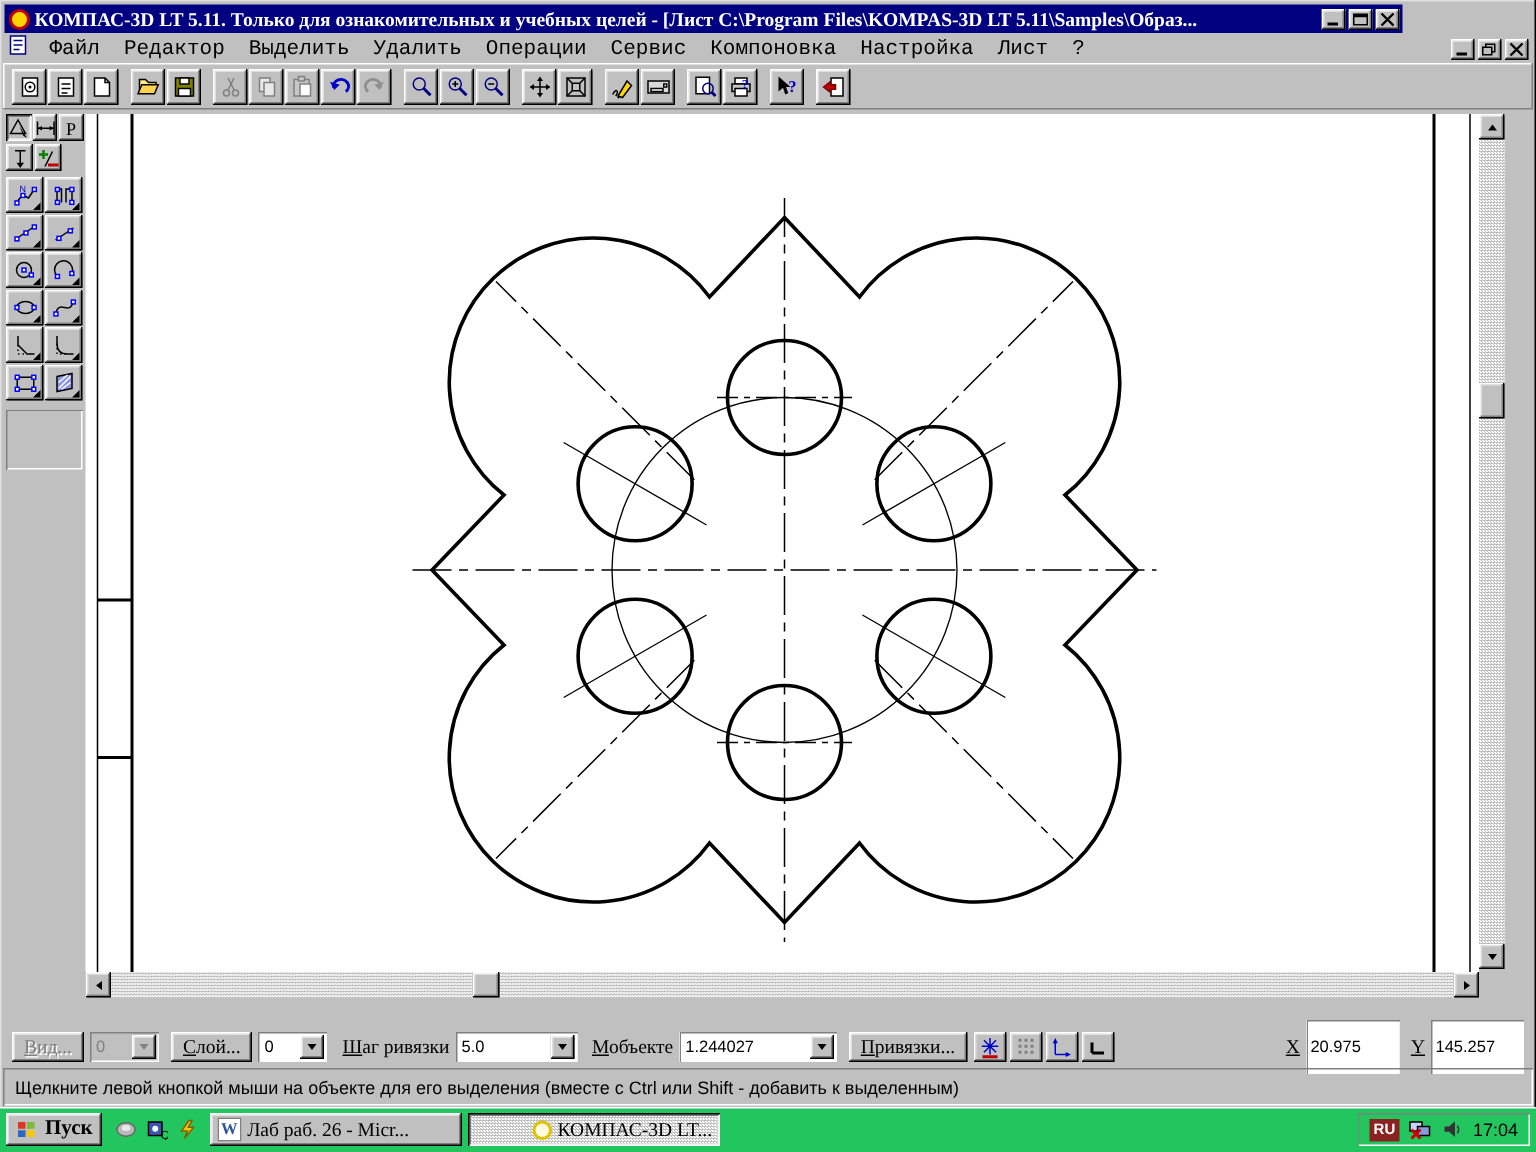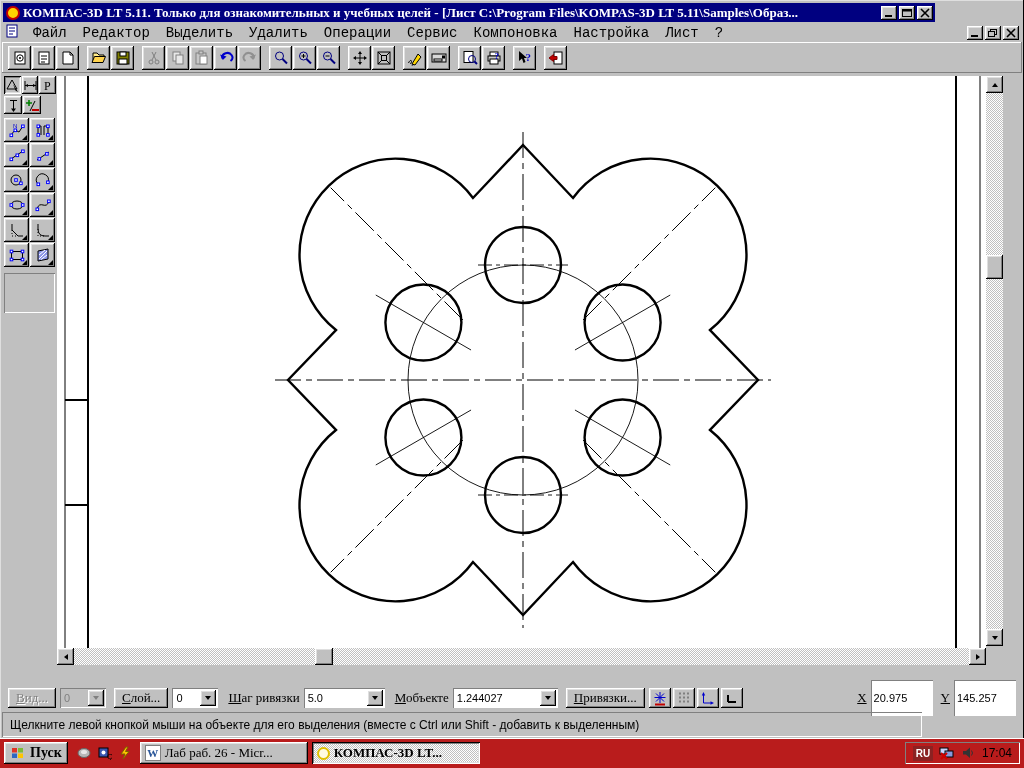--- a/index.html
+++ b/index.html
@@ -64,31 +64,31 @@
   .combo .val{font-family:"Liberation Sans",sans-serif;font-size:11px;padding:0 4px;flex:1;white-space:nowrap;}
   .combo.disabled{background:#c0c0c0;color:#808080;}
   .combo-btn{width:16px;height:16px;margin:2px;background:#c0c0c0;display:flex;align-items:center;justify-content:center;flex:none;}
   .plabel{margin:0 4px 0 2px;white-space:nowrap;}
   .hot{text-decoration:underline;}
   .toggle{width:22px;height:20px;display:flex;align-items:center;justify-content:center;background:#c0c0c0;margin-right:2px;}
   .coord-field{height:36px;width:56px;background:#fff;font-family:"Liberation Sans",sans-serif;font-size:11px;
     display:flex;align-items:center;padding:0 3px;margin-right:6px;}
   .params .flex{flex:1}
   
-  .msgbar{position:absolute;left:2px;top:712px;width:920px;height:25px;display:flex;align-items:center;
+  .msgbar{position:absolute;left:2px;top:712px;width:1020px;height:25px;display:flex;align-items:center;
     padding-left:8px;box-sizing:border-box;font-size:12px;}
   
-  .taskbar{position:absolute;left:0;top:738px;width:1024px;height:30px;background:#b91c1c;
+  .taskbar{position:absolute;left:0;top:738px;width:1024px;height:30px;background:#22c55e;
     box-shadow:inset 0 1px 0 #fff;display:flex;align-items:center;padding:0 4px;box-sizing:border-box;}
   .startbtn{height:22px;padding:0 6px;display:flex;align-items:center;gap:4px;background:#c0c0c0;
     font-family:"Liberation Serif",serif;font-weight:bold;font-size:14px;}
   .ql{display:flex;align-items:center;gap:6px;margin:0 8px;}
   .taskbtn{height:22px;width:168px;margin-right:4px;display:flex;align-items:center;gap:4px;padding:0 5px;
     box-sizing:border-box;background:#c0c0c0;font-family:"Liberation Serif",serif;font-size:13px;white-space:nowrap;overflow:hidden;}
-  .taskbtn.active{font-weight:bold;background-image:repeating-conic-gradient(#fff 0% 25%, #c0c0c0 0% 50%);background-size:2px 2px;}
+  .taskbtn.active{font-weight:normal;background-image:repeating-conic-gradient(#fff 0% 25%, #c0c0c0 0% 50%);background-size:2px 2px;justify-content:flex-end;}
   .word-icon{width:14px;height:14px;background:#fff;border:1px solid #808080;color:#2a5699;
     font-family:"Liberation Serif",serif;font-weight:bold;font-size:11px;line-height:14px;text-align:center;flex:none;}
   .kompas-icon{width:13px;height:13px;border-radius:50%;border:2px solid #e0c000;background:#fffbe0;box-sizing:border-box;flex:none;}
   .tray{margin-left:auto;height:22px;display:flex;align-items:center;gap:5px;padding:0 8px;}
   .lang-badge{width:20px;height:15px;background:#8b2222;color:#fff;font-weight:bold;font-size:10px;
     display:flex;align-items:center;justify-content:center;}
   .time{font-size:12px;margin-left:2px;}
 </style>
 </head>
 <body>

